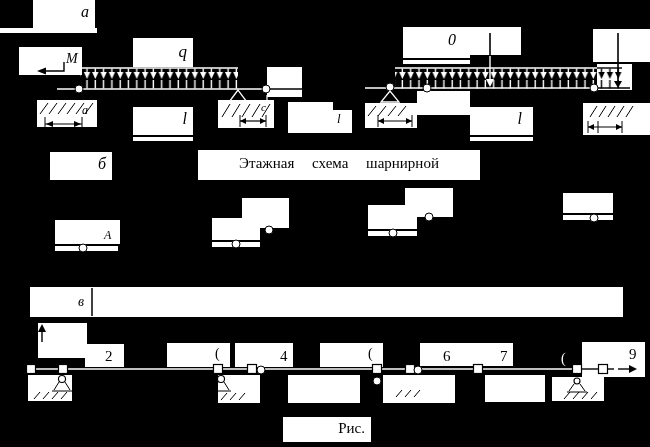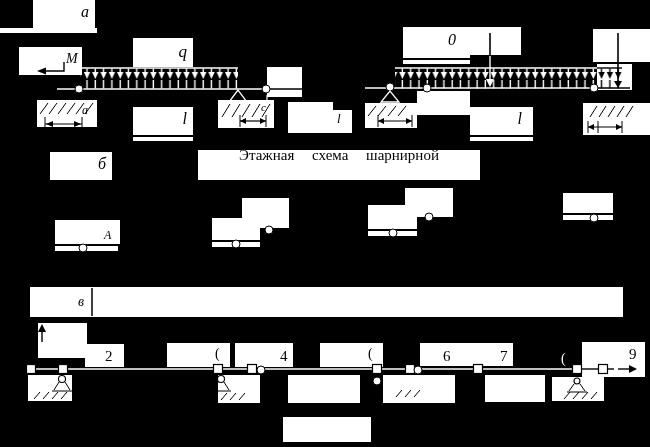--- a/index.html
+++ b/index.html
@@ -247,26 +247,27 @@
   <div class="tx it" style="left:66px;top:52px;font-size:14px">M</div>
   <div class="tx it rt" style="left:133px;top:43px;width:54px;font-size:17px">q</div>
   <div class="tx it" style="left:82px;top:104px;font-size:12px">а</div>
   <div class="tx it" style="left:261px;top:102px;font-size:11px">c</div>
   <div class="tx it rt" style="left:403px;top:32px;width:53px;font-size:16px">0</div>
   <div class="tx it rt" style="left:133px;top:111px;width:54px;font-size:16px">l</div>
   <div class="tx it" style="left:337px;top:112px;font-size:13px">l</div>
   <div class="tx it rt" style="left:470px;top:111px;width:52px;font-size:16px">l</div>
 
   <div class="tx it rt" style="left:50px;top:156px;width:56px;font-size:16px">б</div>
-  <div class="tx ct" style="left:198px;top:148px;width:282px;font-size:15px;word-spacing:14px">Этажная схема шарнирной</div>
+  <div class="tx ct" style="left:198px;top:156px;width:282px;font-size:15px;word-spacing:14px">Этажная схема шарнирной</div>
   <div class="tx it" style="left:104px;top:229px;font-size:12px">А</div>
 
   <div class="tx it rt" style="left:30px;top:295px;width:54px;font-size:14px">в</div>
   <div class="tx" style="left:105px;top:349px;font-size:15px">2</div>
   <div class="tx" style="left:215px;top:347px;font-size:14px">(</div>
   <div class="tx" style="left:280px;top:349px;font-size:15px">4</div>
   <div class="tx" style="left:368px;top:347px;font-size:14px">(</div>
   <div class="tx" style="left:443px;top:349px;font-size:15px">6</div>
   <div class="tx" style="left:500px;top:349px;font-size:15px">7</div>
   <div class="tx wt" style="left:561px;top:352px;font-size:14px">(</div>
   <div class="tx" style="left:629px;top:347px;font-size:15px">9</div>
 
+  <div class="tx rt" style="left:283px;top:421px;width:82px;font-size:15px">Рис.</div>
 </div>
 
 </body></html>

